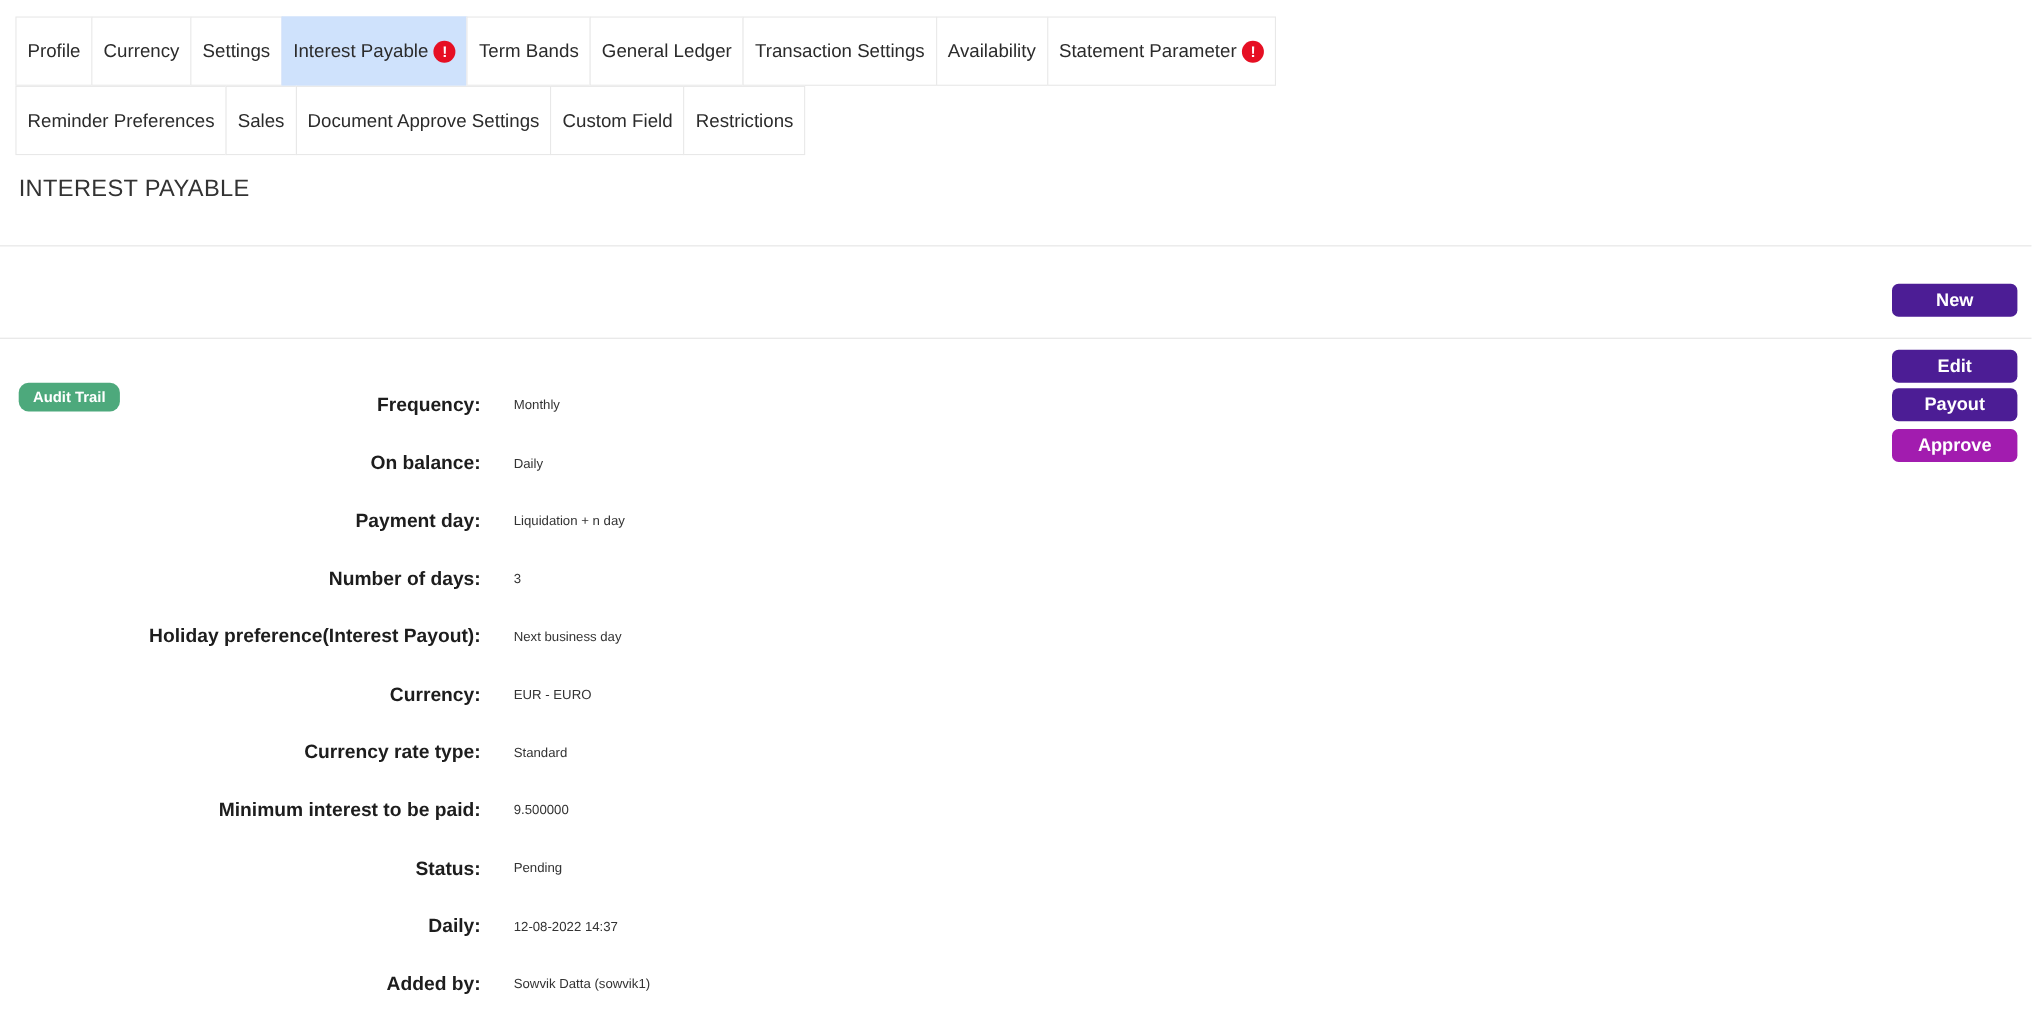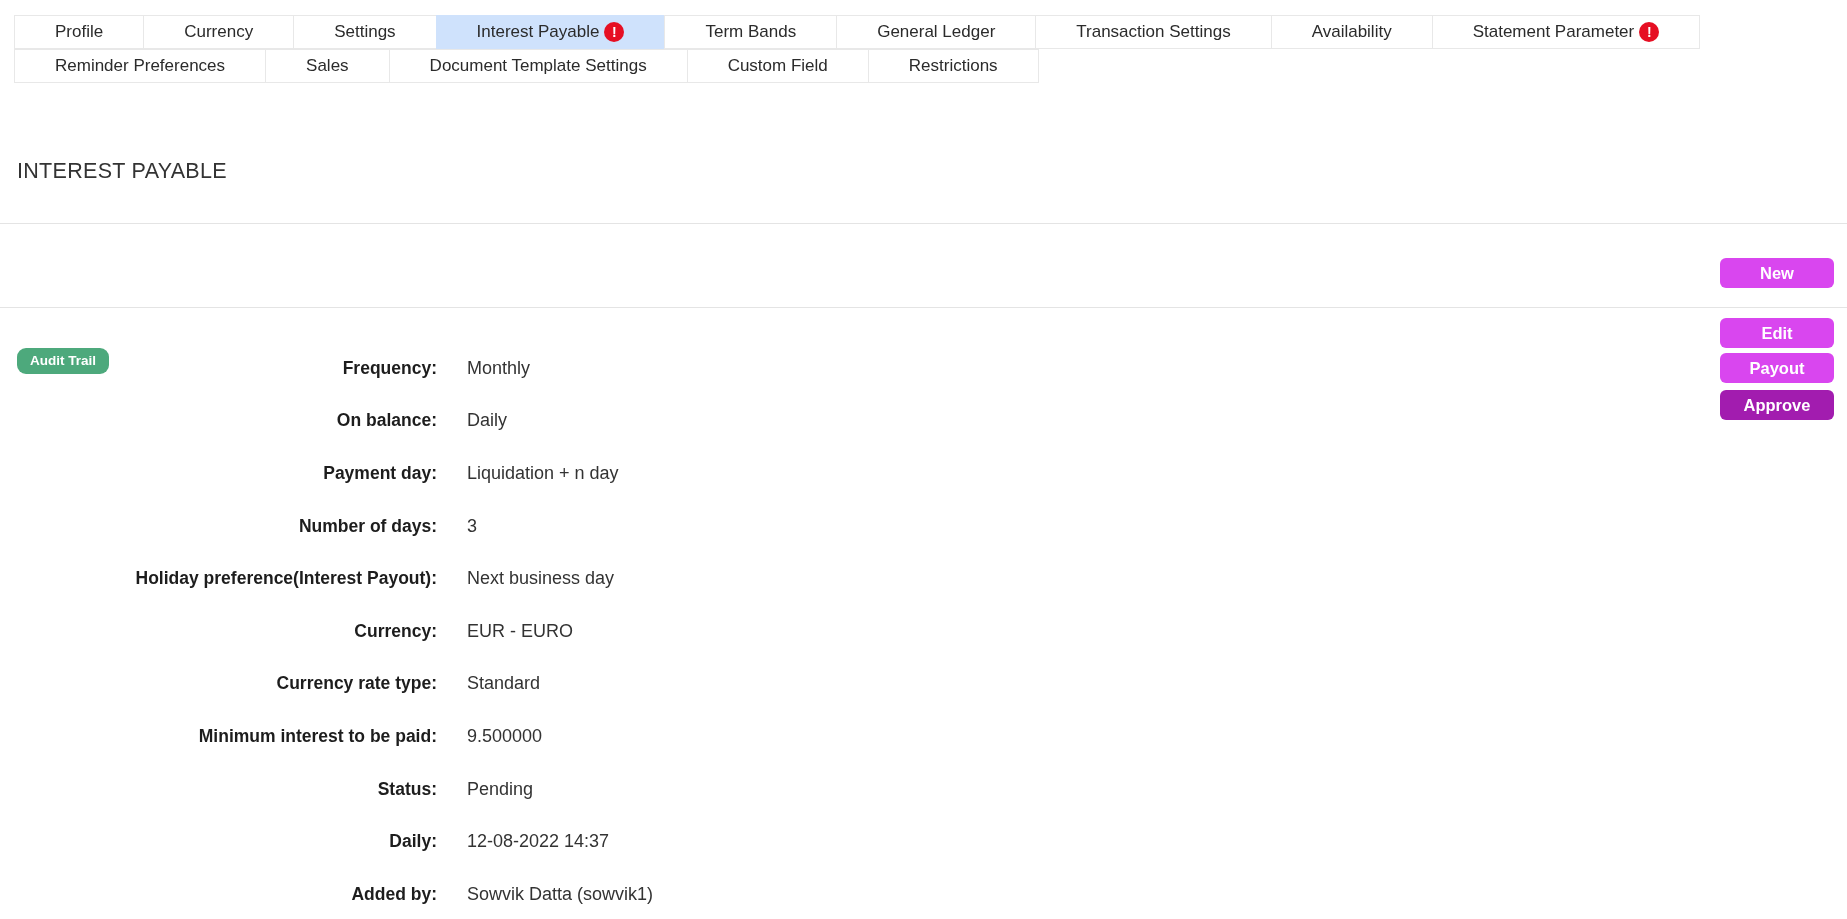--- a/index.html
+++ b/index.html
@@ -7,21 +7,21 @@
   body {
     width:1847px; height:919px; position:relative; overflow:hidden;
     font-family:"Liberation Sans", sans-serif; color:#2b2b2b;
   }
 
   
   .tab-rows { position:absolute; top:15px; left:14px; right:14px; }
   .tab-row { display:flex; }
   .tab {
     display:flex; align-items:center; white-space:nowrap;
-    height:34px; padding:0 40px; background:#ffffff;
+    height:63px; padding:0 10px; background:#ffffff;
     border:1px solid #e8e8e8; margin-left:-1px;
     font-size:17px; color:#2b2b2b; cursor:pointer;
   }
   .tab:first-child { margin-left:0; }
   .tab.active { background:#cfe2fc; border-color:#cfe2fc; }
   .alert-badge {
     width:20px; height:20px; border-radius:50%; background:#e60f23;
     color:#ffffff; font-size:14px; font-weight:bold;
     display:flex; align-items:center; justify-content:center;
     margin-left:5px; flex:0 0 auto;
@@ -32,21 +32,21 @@
     position:absolute; top:159px; left:17px;
     font-size:21.5px; font-weight:400; color:#333333; letter-spacing:.3px;
   }
   .divider { position:absolute; left:0; right:0; border-top:1px solid #e4e4e4; }
   .divider-1 { top:223px; }
   .divider-2 { top:307px; }
 
   
   .btn {
     position:absolute; right:13px; width:114px; height:30px;
-    border:none; border-radius:6px; background:#d946ef; color:#ffffff;
+    border:none; border-radius:6px; background:#4c1d95; color:#ffffff;
     font-family:"Liberation Sans", sans-serif;
     font-size:16.5px; font-weight:bold; cursor:pointer; line-height:30px; text-align:center;
   }
   .btn-new     { top:258px; }
   .btn-edit    { top:318px; }
   .btn-delete  { top:353px; }
   .btn-approve { top:390px; background:#a21caf; cursor:default; }
 
   
   .audit-badge {
@@ -55,21 +55,21 @@
     padding:6px 13px; border-radius:9px; cursor:pointer; line-height:1;margin-top:32px;
   }
 
   
   .details { position:absolute; top:342px; left:0; width:820px; }
   .detail-row { display:flex; align-items:center; height:52.6px;gap:12px; }
   .detail-label {
     width:437px; text-align:right; flex:0 0 auto;
     font-size:17.5px; font-weight:bold; color:#1d1d1d;
   }
-  .detail-value { margin-left:18px; font-size:18px; color:#333333; white-space:nowrap; }
+  .detail-value { margin-left:18px; font-size:12px; color:#333333; white-space:nowrap; }
 </style>
 </head>
 <body>
 
 <div class="tab-rows">
   <div class="tab-row">
     <div class="tab">
         <span>Profile</span>
       </div>
     <div class="tab">
@@ -100,21 +100,21 @@
     </div>
   </div>
   <div class="tab-row">
     <div class="tab">
         <span>Reminder Preferences</span>
       </div>
     <div class="tab">
         <span>Sales</span>
       </div>
     <div class="tab">
-        <span>Document Template Settings</span>
+        <span>Document Approve Settings</span>
       </div>
     <div class="tab">
         <span>Custom Field</span>
       </div>
     <div class="tab">
         <span>Restrictions</span>
       </div>
   </div>
 </div>
 

